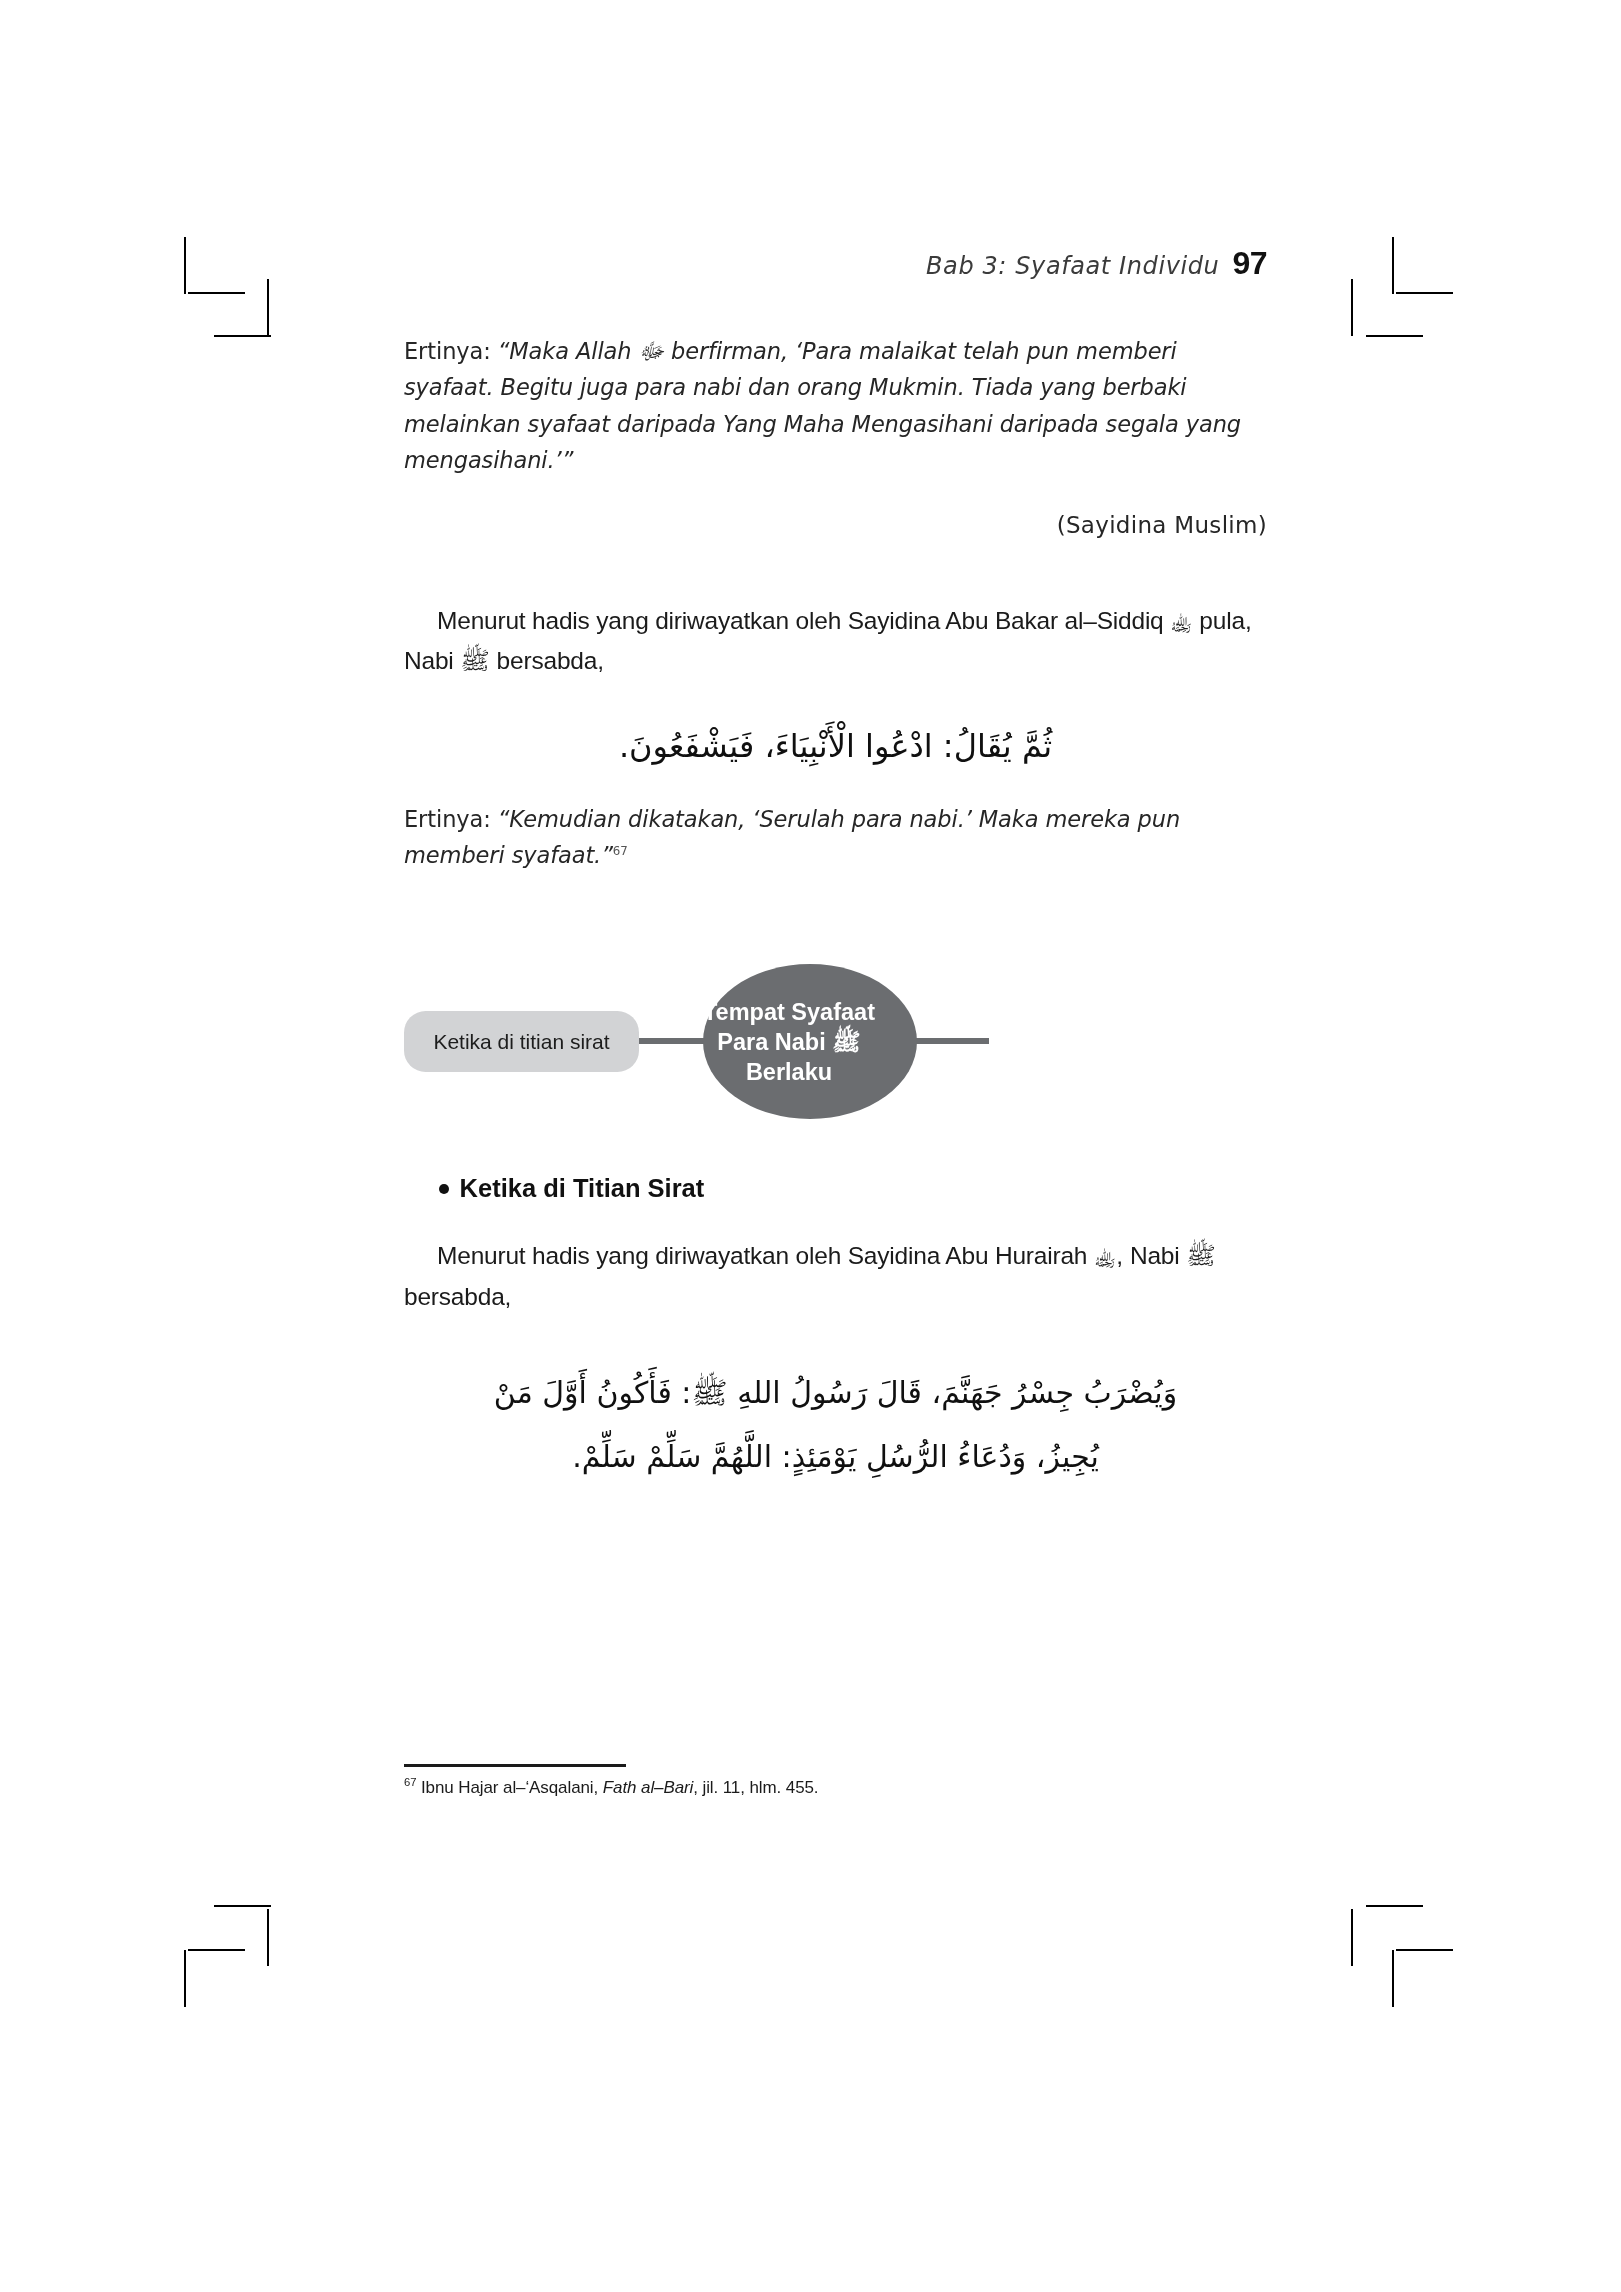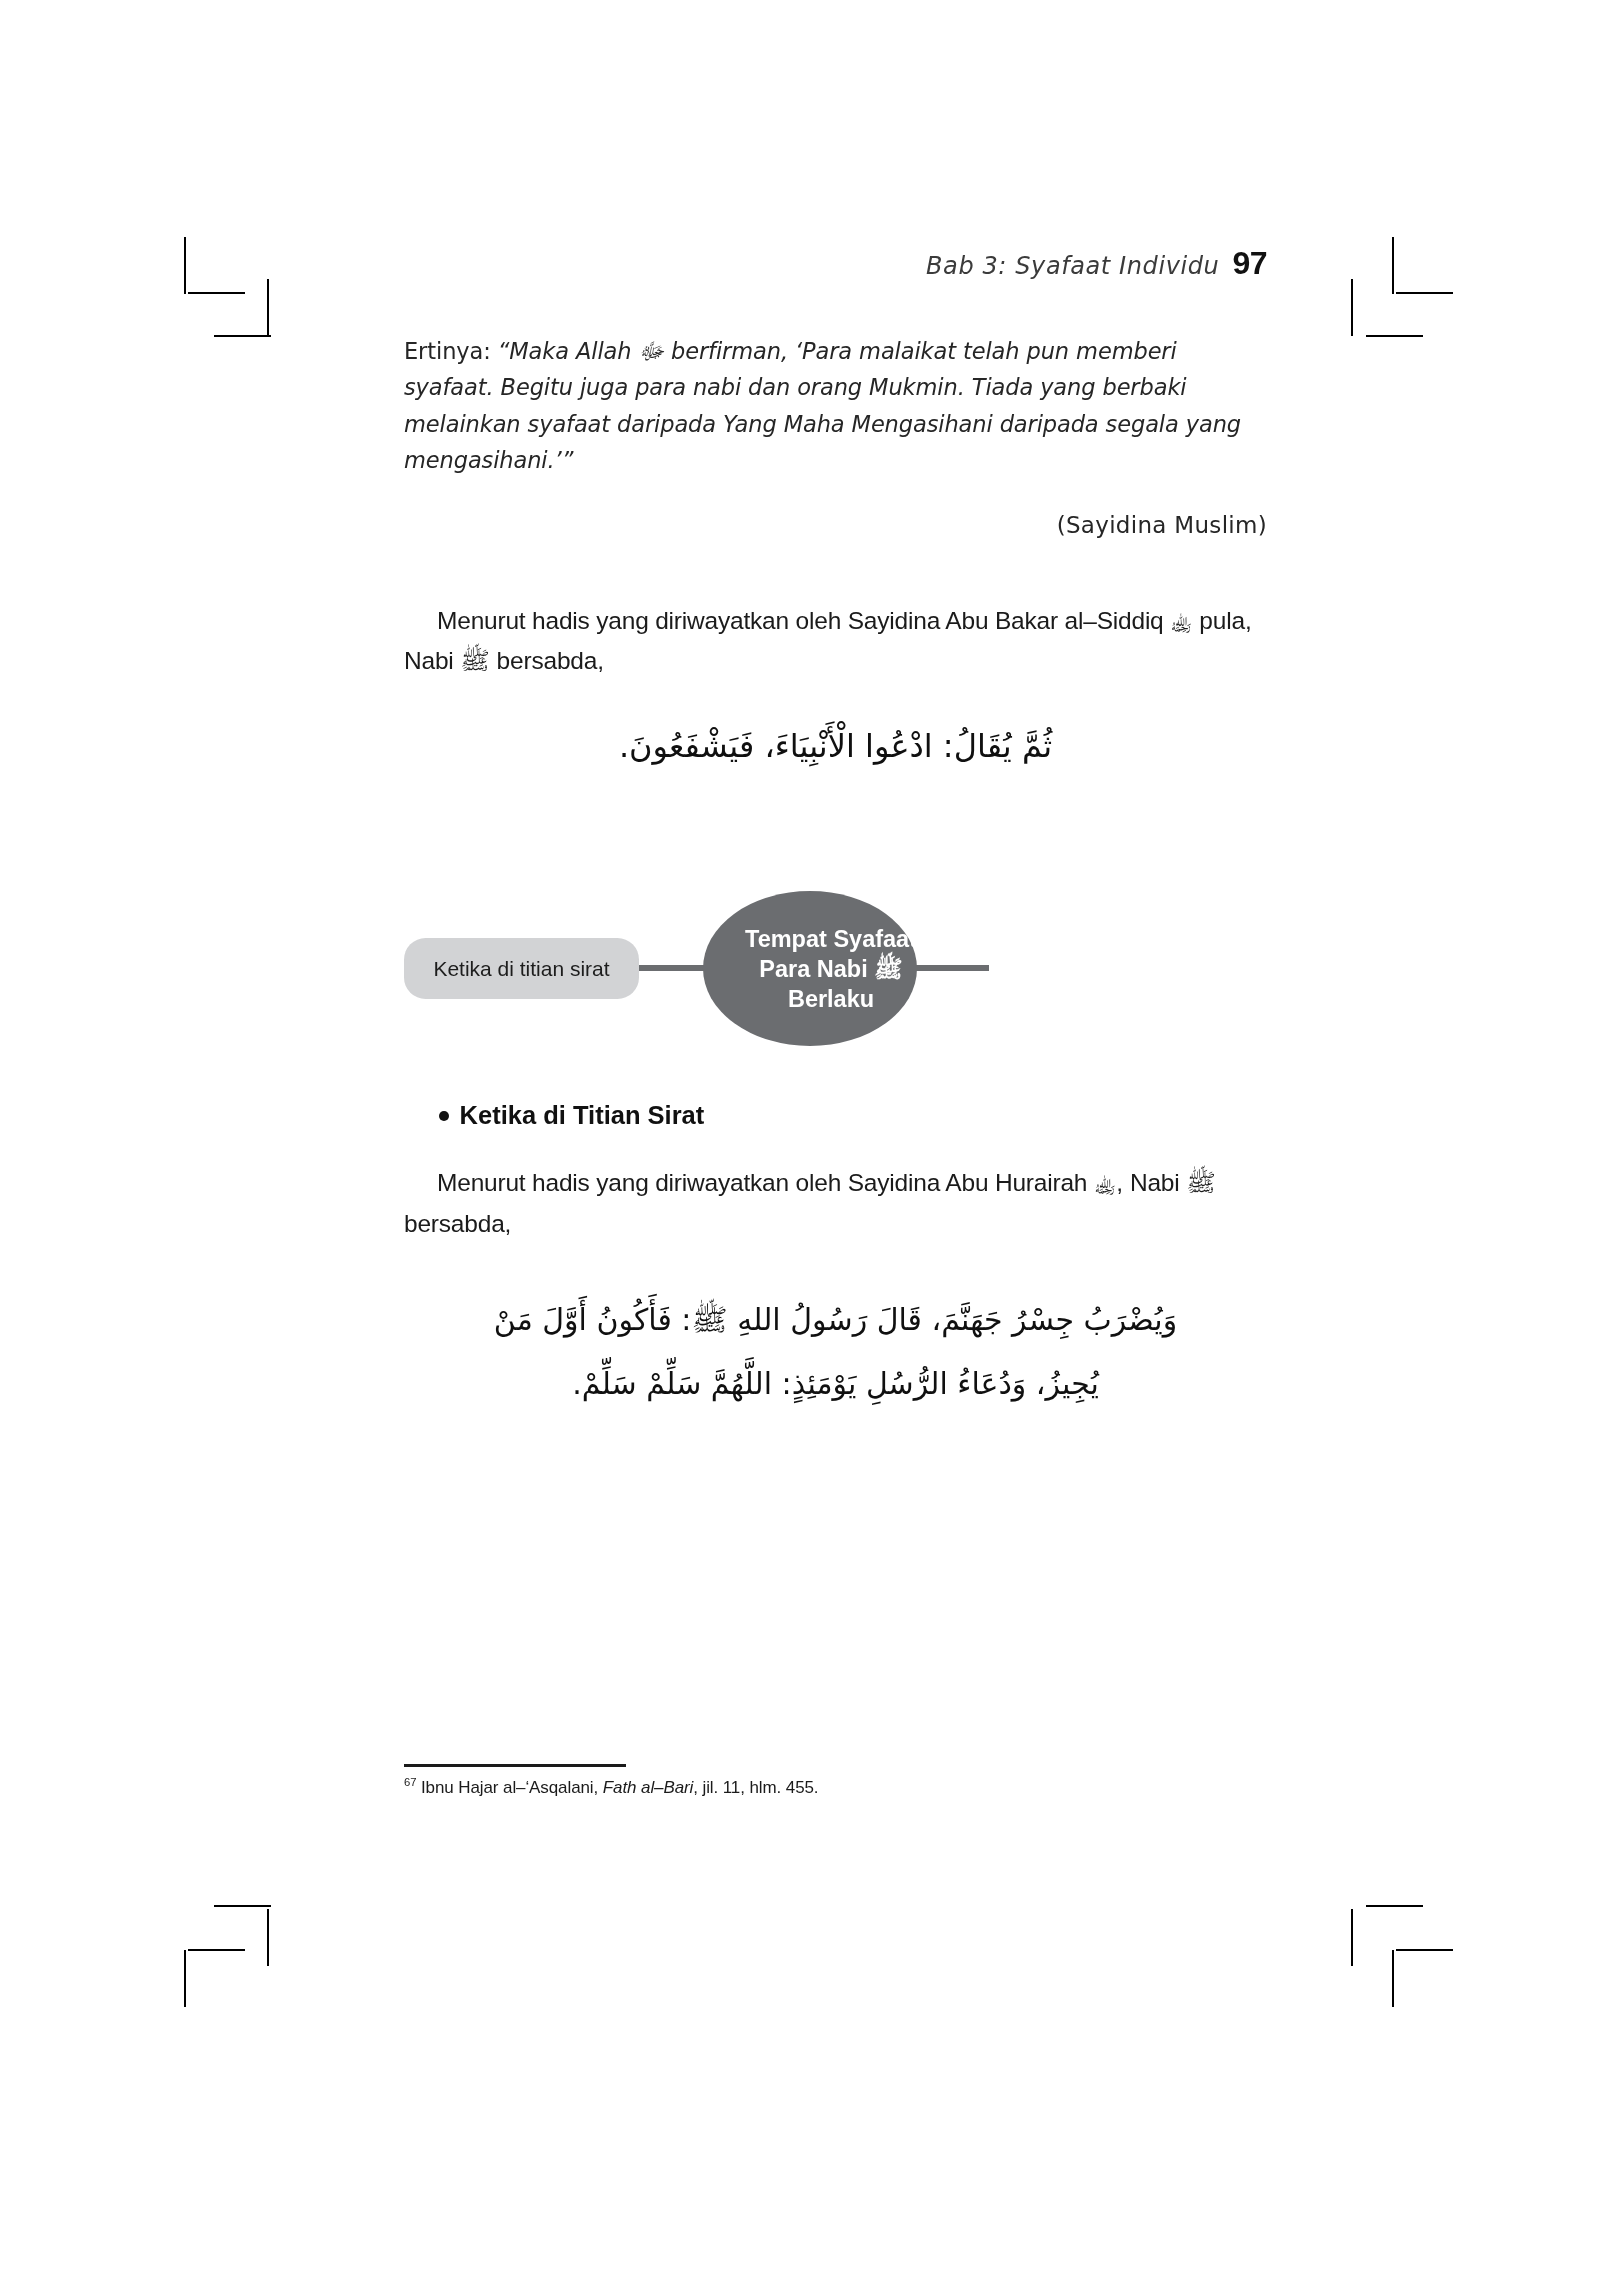--- a/index.html
+++ b/index.html
@@ -143,21 +143,21 @@
   }
   .node-center {
     position: absolute;
     left: 299px; top: 0;
     width: 214px; height: 155px;
     border-radius: 50%;
     background: #6b6d70;
     color: #ffffff;
     display: flex;
     align-items: center;
-    justify-content: flex-end;
+    justify-content: flex-start;
     text-align: center;
     font-family: "Liberation Sans Narrow", "Liberation Sans", sans-serif;
     font-stretch: condensed;
     font-weight: bold;
     font-size: 23.5px;
     line-height: 1.28;
     z-index: 3;
   }
   .node-side {
     position: absolute;
@@ -252,20 +252,23 @@
   <div class="sp-64"></div>
 
   <div class="body-par">Menurut hadis yang diriwayatkan oleh Sayidina Abu Bakar al–Siddiq ﵀ pula, Nabi ﷺ bersabda,</div>
 
   <div class="sp-34"></div>
 
   <div class="arabic">ثُمَّ يُقَالُ: ادْعُوا الْأَنْبِيَاءَ، فَيَشْفَعُونَ.</div>
 
   <div class="sp-24"></div>
 
+  <div class="trans">
+    <span class="lead">Ertinya: </span><span class="quote">“Kemudian dikatakan, ‘Serulah para nabi.’ Maka mereka pun memberi syafaat.”</span><span class="sup-note">67</span>
+  </div>
 
   <div class="sp-64"></div>
 
 
   <div class="diagram">
     <div class="connector conn-left" style="background: rgb(107, 109, 112);"></div>
     <div class="connector conn-right" style="background: rgb(107, 109, 112);"></div>
 
     <div class="node-side node-left" style="background: rgb(210, 211, 213);">
       <span>Ketika di titian sirat</span>

